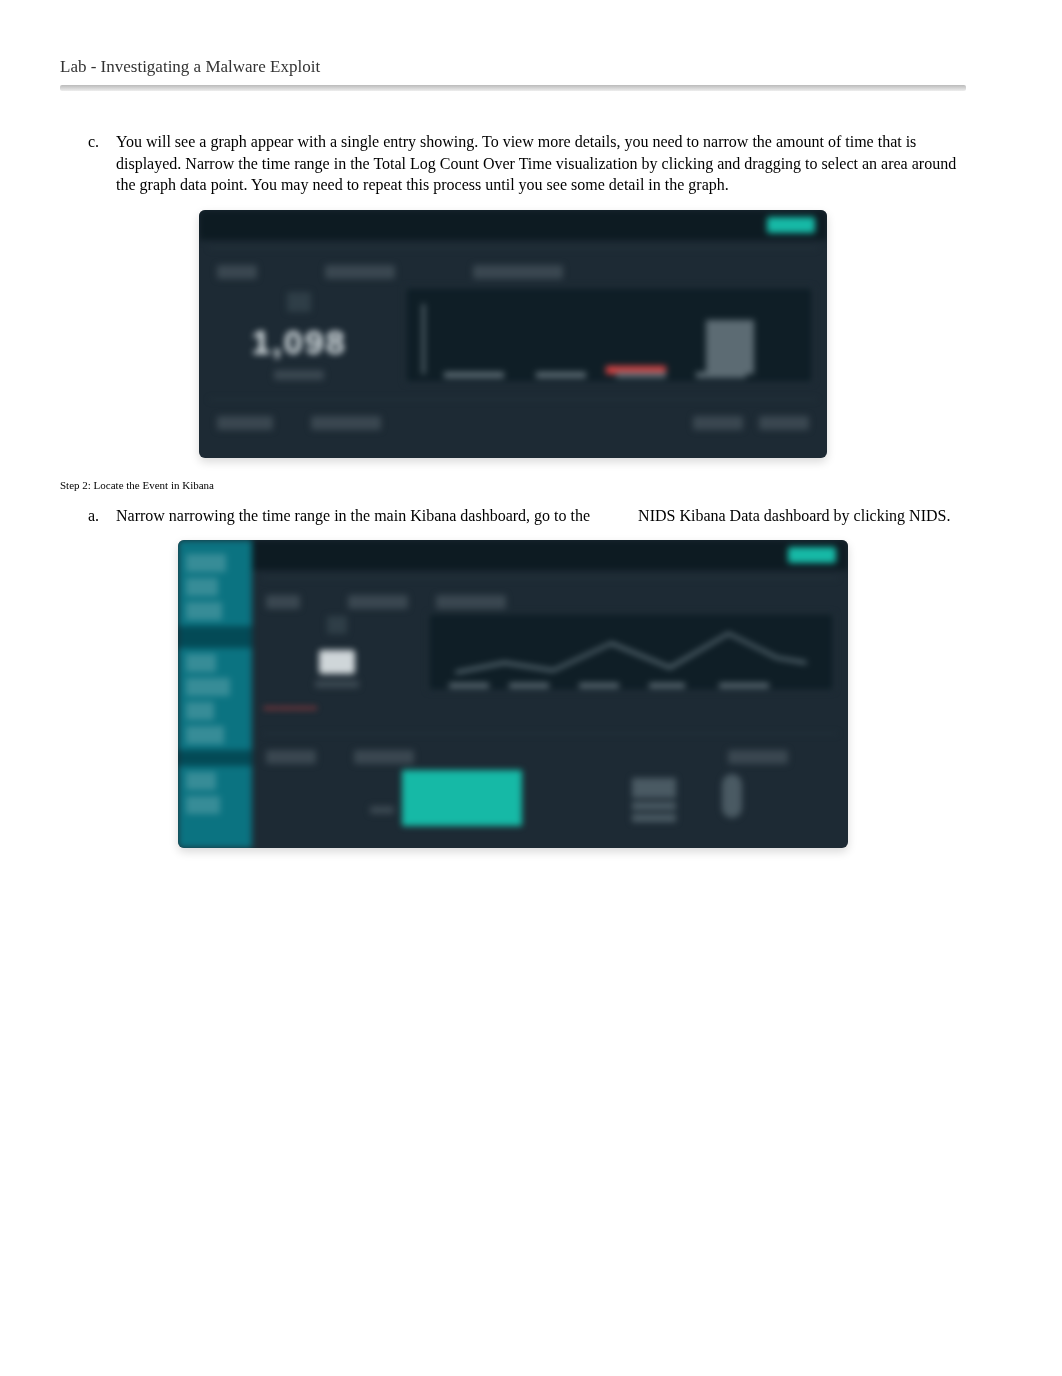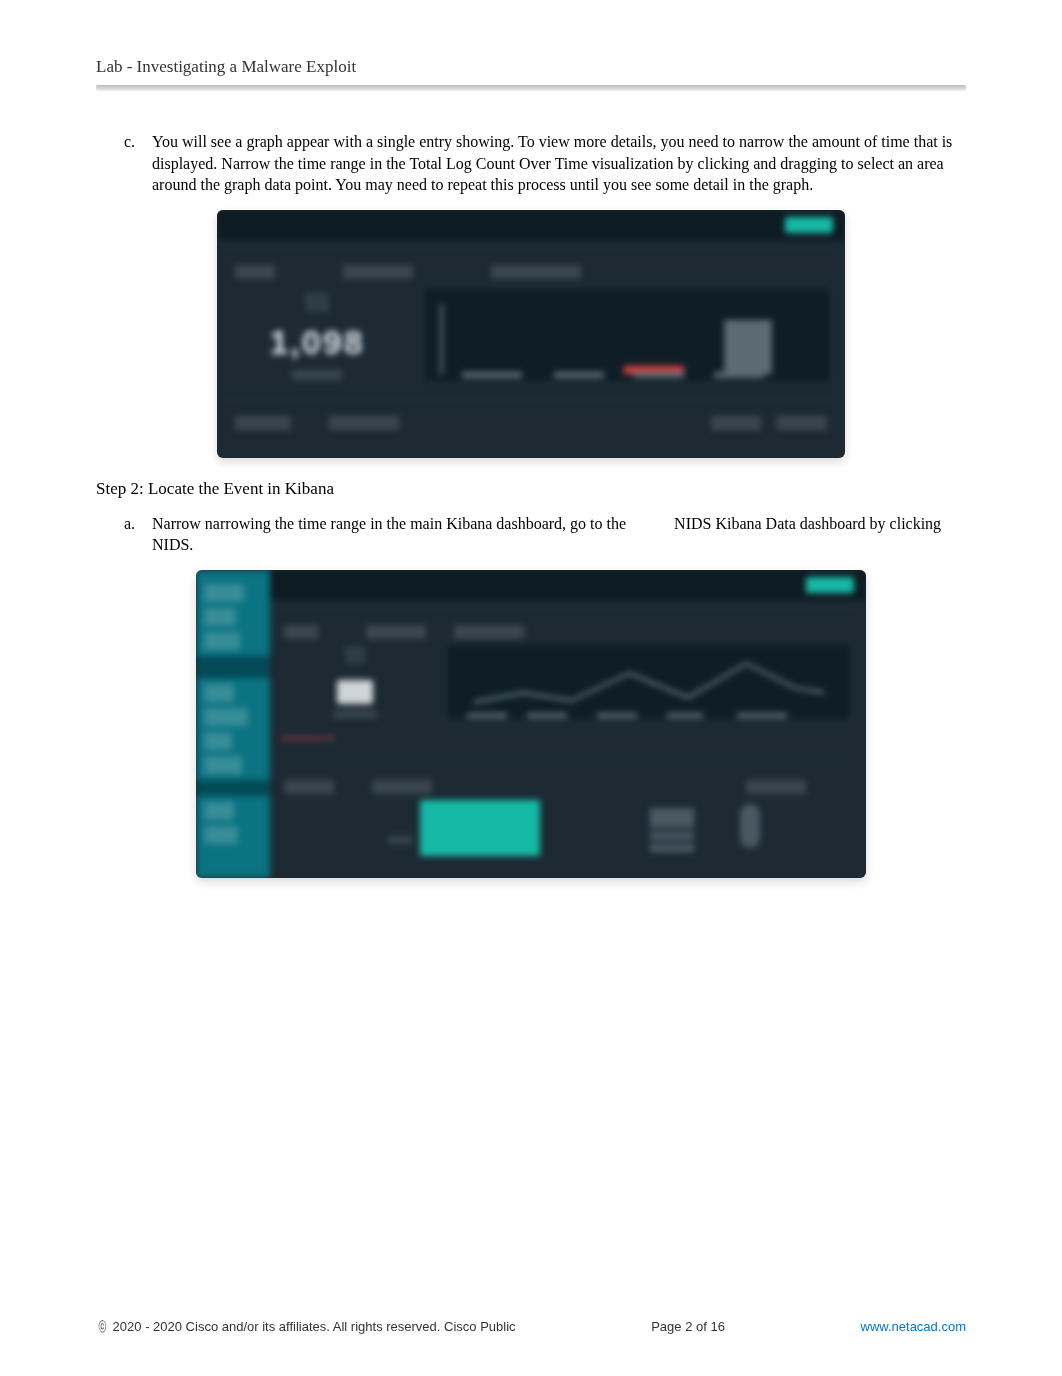--- a/index.html
+++ b/index.html
@@ -6,21 +6,21 @@
   body {
     font-family: Georgia, 'Times New Roman', serif;
     background: #ffffff;
     width: 1062px;
     margin: 0 auto;
     color: #000;
     font-size: 16px;
     line-height: 1.35;
   }
   .page {
-    padding: 56px 96px 40px 96px;
+    padding: 56px 96px 40px 60px;
     min-height: 1376px;
     position: relative;
   }
   .header-title {
     font-size: 17px;
     color: #333;
     padding-bottom: 6px;
   }
   .header-rule {
     height: 6px;
@@ -119,21 +119,21 @@
     height: 18px;
     margin: 6px 8px;
     background: rgba(255,255,255,0.18);
     border-radius: 1px;
   }
   .note-line, .step-line {
     margin-left: 56px;
   }
   .note-line { margin-bottom: 20px; }
   .step-heading {
-    font-size: 17px;
+    font-size: 11px;
     margin-bottom: 12px;
   }
   .nids-gap { display: inline-block; width: 48px; }
   .teal-block {
     position: absolute;
     background: #16b9a6;
   }
   .grey-block {
     position: absolute;
     background: #4a5a63;
@@ -275,23 +275,14 @@
           <div class="teal-block" style="left:150px;top:8px;width:120px;height:56px;"></div>
           <div class="grey-block" style="left:380px;top:16px;width:44px;height:20px;"></div>
           <div class="grey-block" style="left:380px;top:40px;width:44px;height:8px;"></div>
           <div class="grey-block" style="left:380px;top:52px;width:44px;height:8px;"></div>
           <div class="grey-block" style="left:470px;top:12px;width:20px;height:44px;border-radius:10px;"></div>
         </div>
       </div>
     </div>
   </div>
 
-  <div class="footer">
-    <div>
-      <span class="copyright-icon">ⓒ</span><span> 2020 - 2020 Cisco and/or its affiliates. All rights reserved. Cisco Public</span>
-    </div>
-    <div>
-      <span>Page </span><span>2</span><span> of </span><span>16</span>
-    </div>
-    <div class="link">www.netacad.com</div>
-  </div>
 
 </div>
 
 </body></html>

